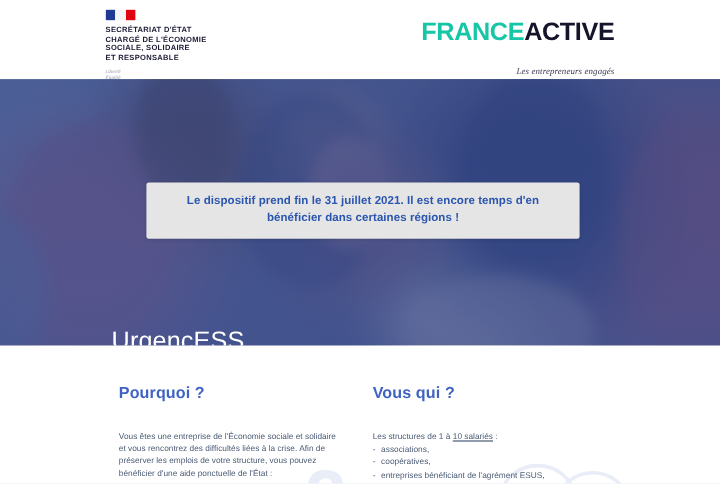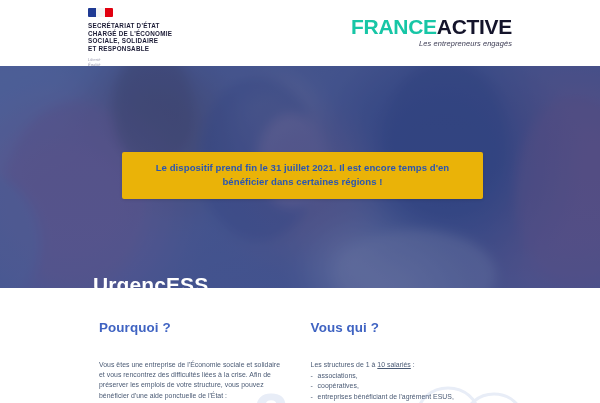--- a/index.html
+++ b/index.html
@@ -33,21 +33,21 @@
     color:#9a9ab0; white-space:pre-line; font-style:italic;
     letter-spacing:0.1px;
   }
 
   .fa-logo { text-align:right; padding-top:8px; }
   .fa-word { font-size:21px; line-height:21px; font-weight:bold; letter-spacing:-0.3px; }
   .fa-word .c1 { color:#17c6a6; }
   .fa-word .c2 { color:#14142b; }
   .fa-tag {
     font-size:7.4px; font-style:italic; color:#3a3a52;
-    margin-top:2px; letter-spacing:0.1px;
+    margin-top:18px; letter-spacing:0.1px;font-family:Liberation Serif, serif;
   }
 
   
   .hero { position:relative; height:222px; overflow:hidden; background:#46568f; }
   .photo { position:absolute; inset:0; }
   
   .photo .layer { position:absolute; inset:-10%; }
   .p-base {
     background:
       radial-gradient(circle at 18% 62%, #b07a8c 0 8%, rgba(176,122,140,0) 22%),
@@ -74,33 +74,33 @@
   .tint {
     position:absolute; inset:0;
     background:linear-gradient(180deg, rgba(46,63,123,.62) 0%, rgba(48,66,128,.60) 45%, rgba(55,72,134,.66) 100%);
     mix-blend-mode:normal;
   }
   .tint2 { position:absolute; inset:0; background:#3b4f9e; opacity:.30; }
 
   
   .banner {
     position:absolute; left:122px; top:86px; width:361px;
-    background:#eab308; border-radius:2px;
+    background:#e5e5e5; border-radius:2px;
     padding:9px 18px 10px 18px; text-align:center;
     box-shadow:0 1px 3px rgba(0,0,0,.12);
   }
   .banner p {
     color:#2b56b0; font-size:9.6px; line-height:14px; font-weight:bold;
     letter-spacing:.05px;
   }
 
   
   .hero-copy { position:absolute; left:93px; top:207px; width:400px; }
   .hero-title {
-    color:#ffffff; font-size:21px; line-height:24px; font-weight:bold;
+    color:#ffffff; font-size:21px; line-height:24px; font-weight:normal;
     letter-spacing:.1px;
   }
 
   
   .content {
     position:relative; display:flex; gap:28px;
     padding:32px 88px 0 99px; background:#fff;
   }
   .col { width:196px; position:relative; }
   .col.right { width:215px; }

